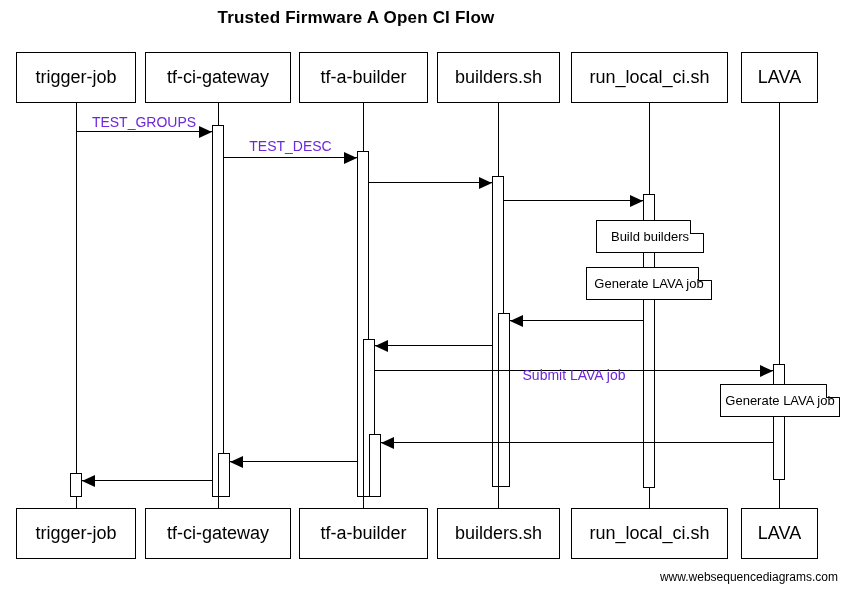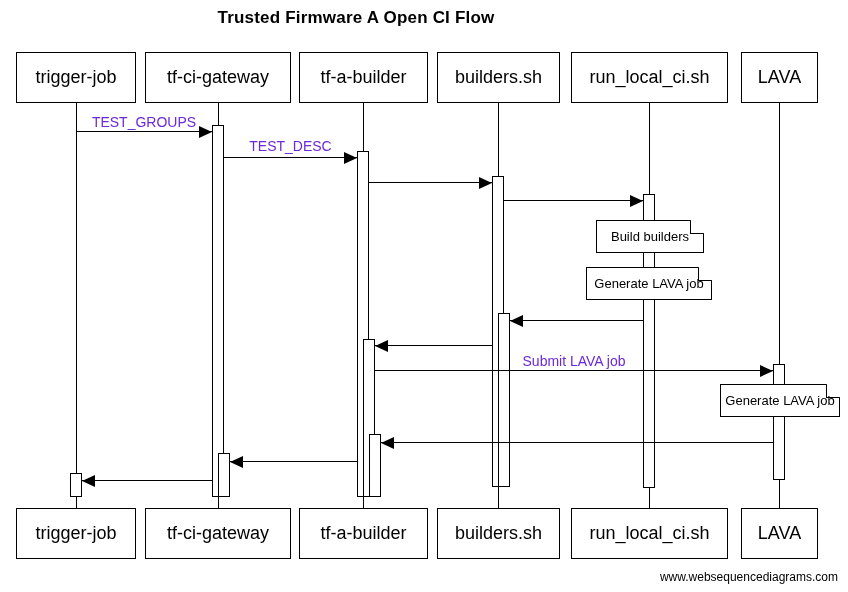--- a/index.html
+++ b/index.html
@@ -207,21 +207,21 @@
       <div class="msgline" style="left: 369px; top: 182px; width: 123px;"></div>
       <div class="arrowhead right" style="top: 176.5px; left: 479px;"></div>
       <div class="msgline" style="left: 504px; top: 200px; width: 139px;"></div>
       <div class="arrowhead right" style="top: 194.5px; left: 630px;"></div>
       <div class="msgline" style="left: 510px; top: 320px; width: 133px;"></div>
       <div class="arrowhead left" style="top: 314.5px; left: 510px;"></div>
       <div class="msgline" style="left: 375px; top: 345px; width: 117px;"></div>
       <div class="arrowhead left" style="top: 339.5px; left: 375px;"></div>
       <div class="msgline" style="left: 375px; top: 370px; width: 398px;"></div>
       <div class="arrowhead right" style="top: 364.5px; left: 760px;"></div>
-      <div class="msglabel" style="top: 353px; left: 574px; transform: translateX(-50%);">Submit LAVA job</div>
+      <div class="msglabel" style="top: 367px; left: 574px; transform: translateX(-50%);">Submit LAVA job</div>
       <div class="msgline" style="left: 381px; top: 442px; width: 392px;"></div>
       <div class="arrowhead left" style="top: 436.5px; left: 381px;"></div>
       <div class="msgline" style="left: 230px; top: 461px; width: 127px;"></div>
       <div class="arrowhead left" style="top: 455.5px; left: 230px;"></div>
       <div class="msgline" style="left: 82px; top: 480px; width: 130px;"></div>
       <div class="arrowhead left" style="top: 474.5px; left: 82px;"></div>
       <div class="note" style="left: 596px; top: 220px; width: 108px; height: 33px;">
         <div class="foldmask"></div>
         <div class="fold"></div>
         <svg class="foldline" width="14" height="14" viewBox="0 0 14 14">

